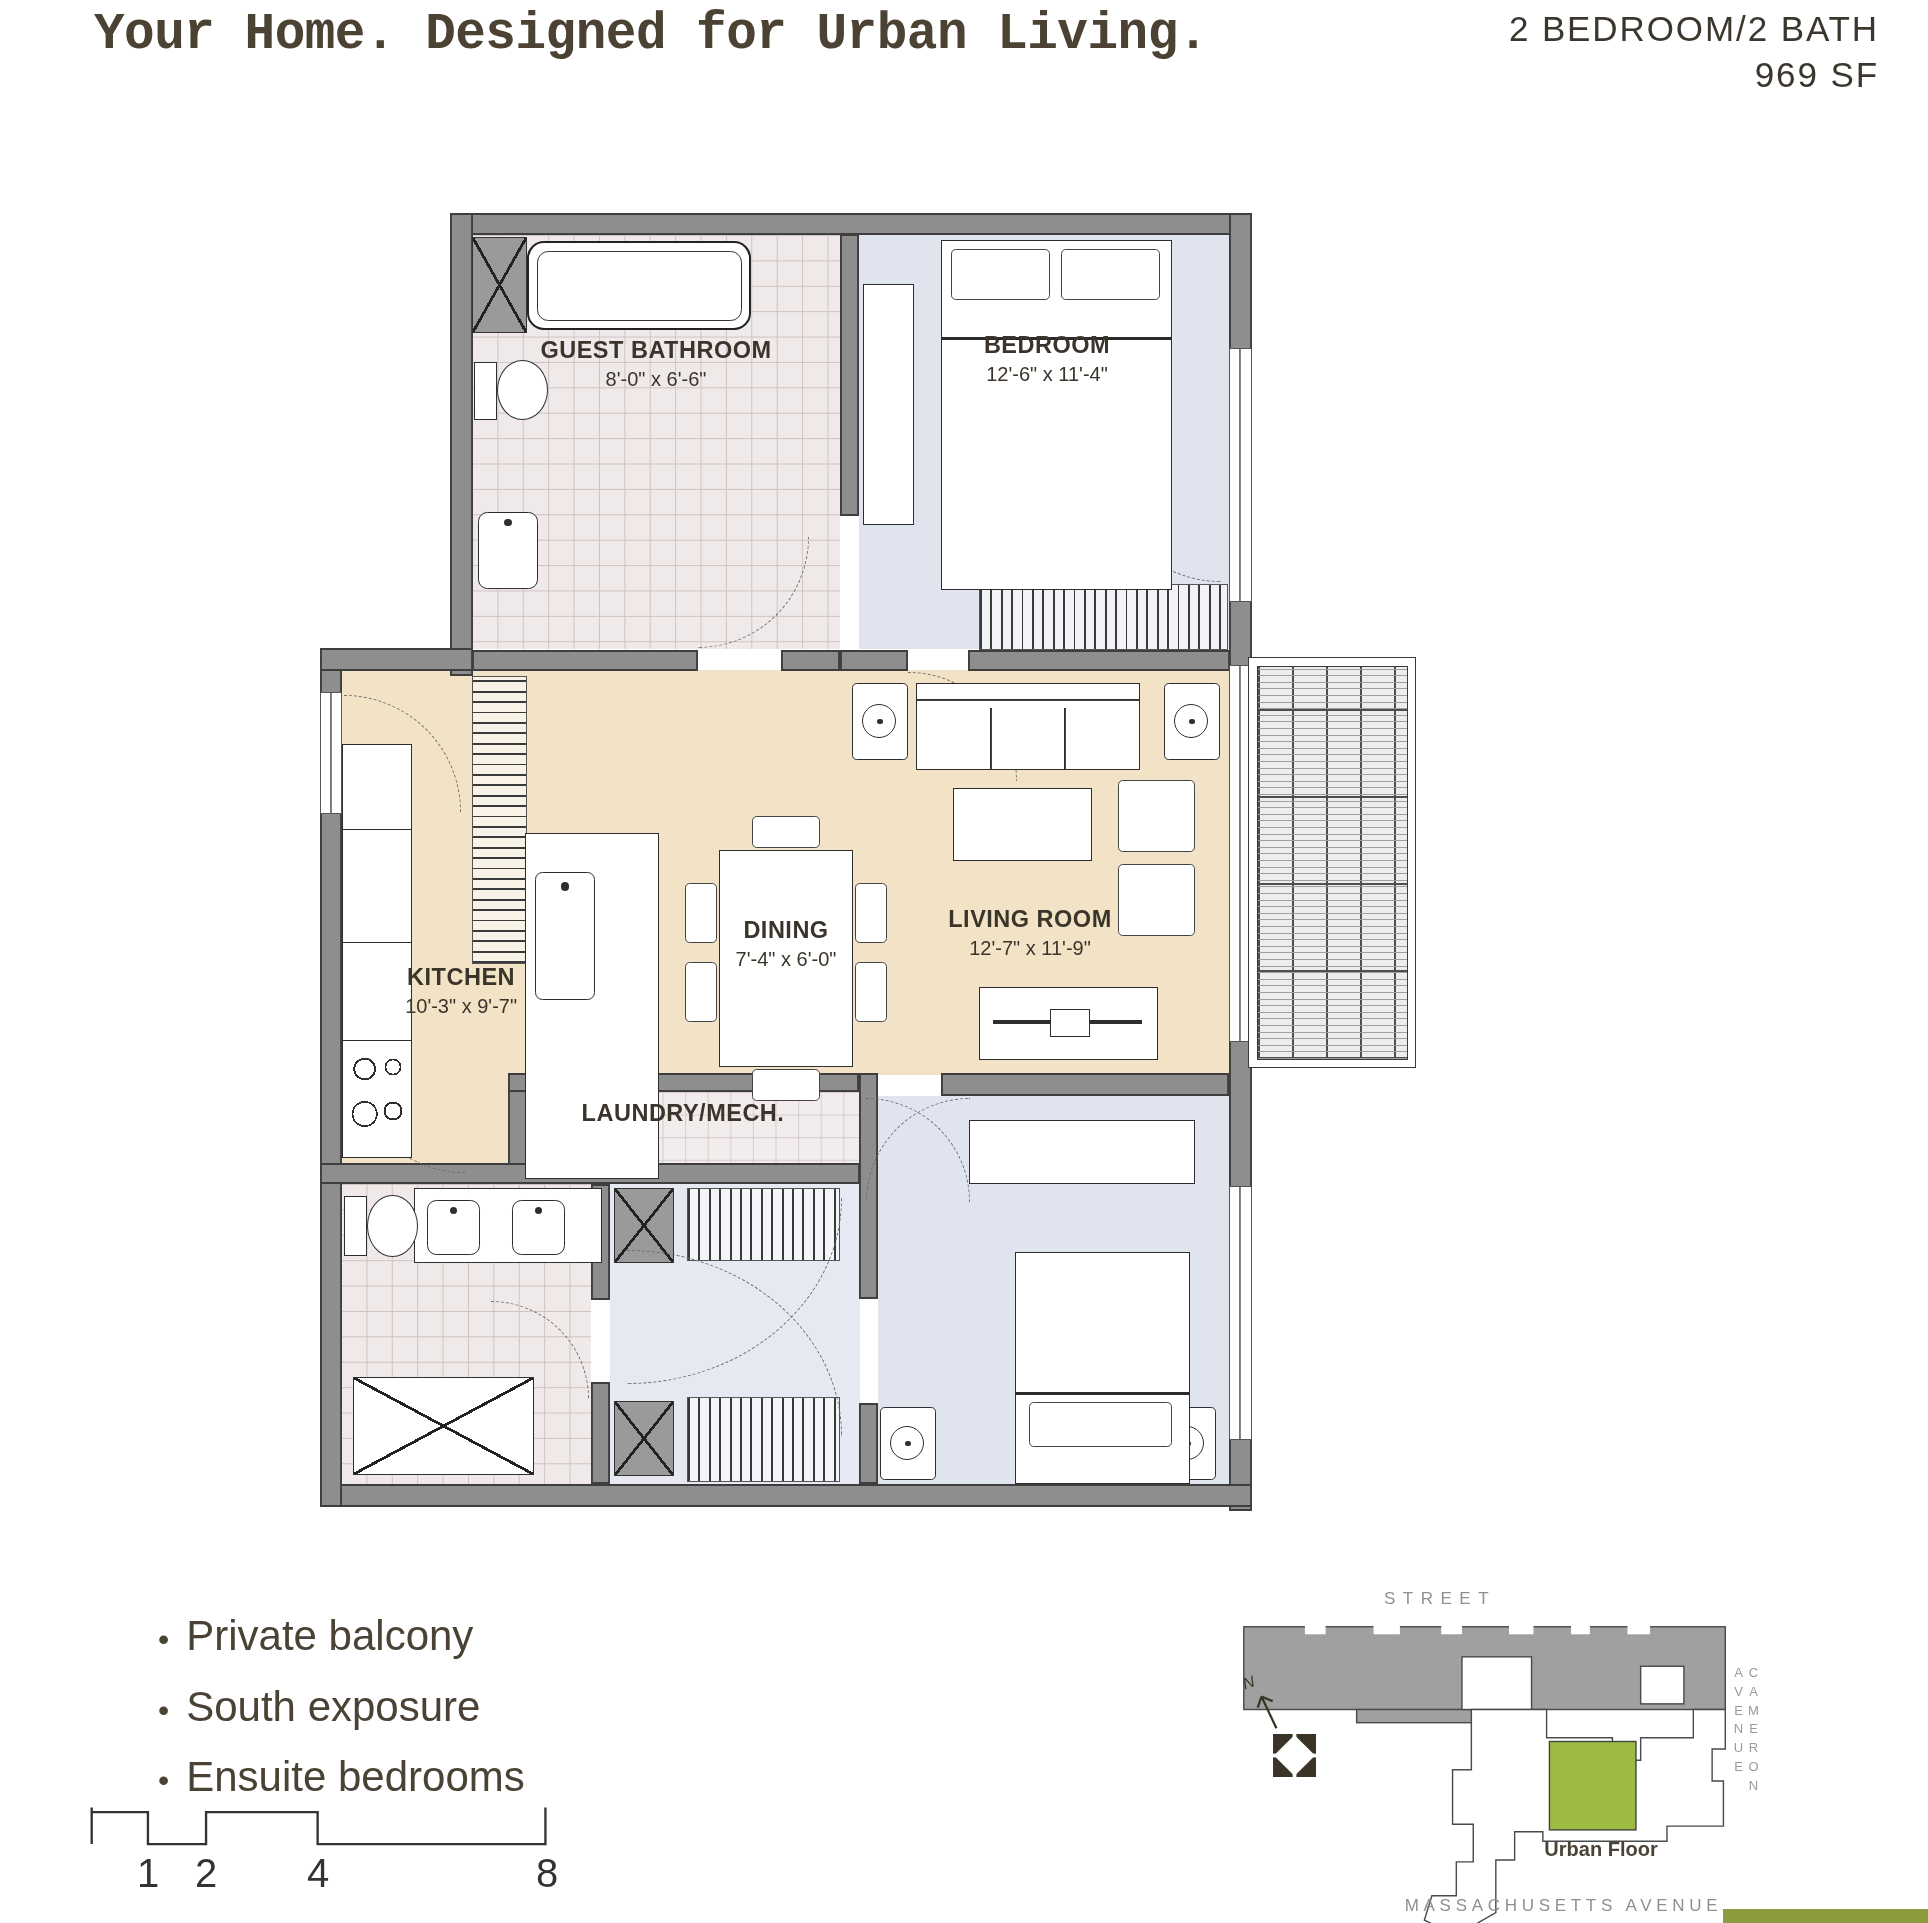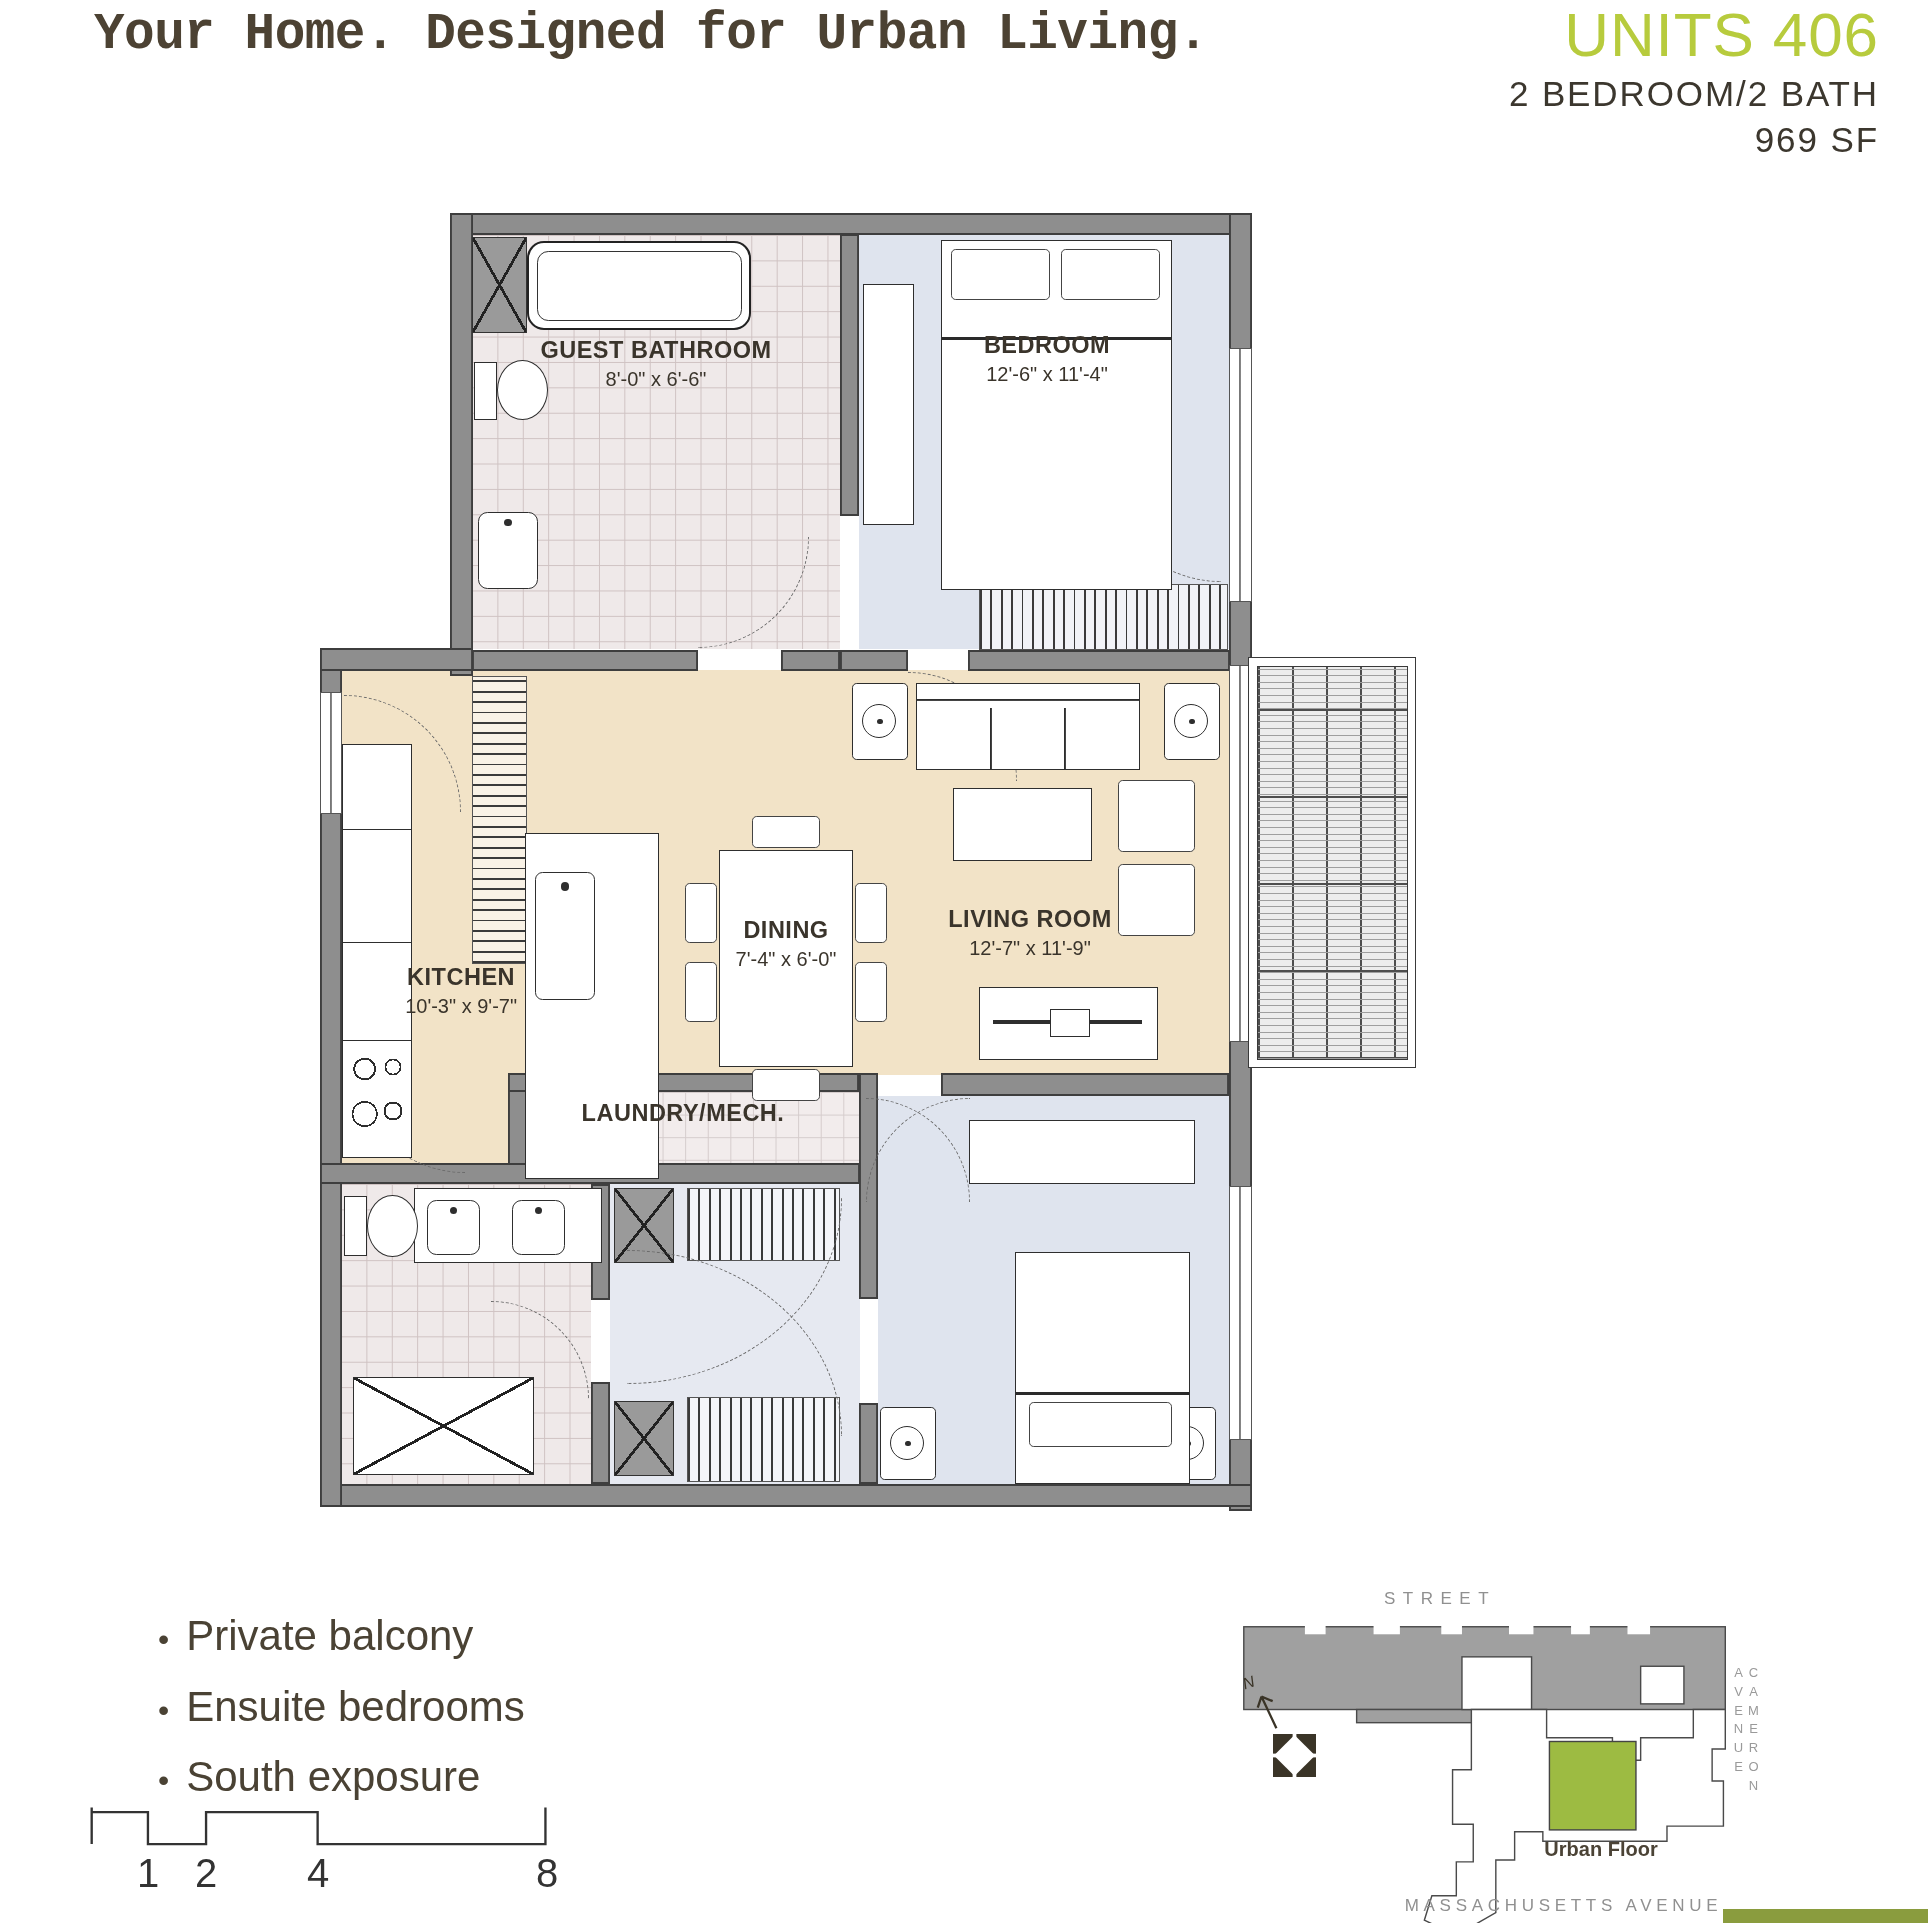--- a/index.html
+++ b/index.html
@@ -97,21 +97,20 @@
         font-size:13px;color:#9a9a9a;}
   #fourth{font-size:20px;font-weight:bold;color:#4b4336;text-align:center;}
   #north{font-size:16px;font-style:italic;color:#3a3427;transform:rotate(-18deg);}
   #greenbar{background:#8a9c3e;}
 </style>
 </head>
 <body>
 
 <div class="abs" id="tagline">Your Home. Designed for Urban Living.</div>
 <div class="abs" id="unitblock">
-  <div id="unit-title">UNITS 406</div>
   <div id="unit-spec">2 BEDROOM/2 BATH</div>
   <div id="unit-area">969 SF</div>
 </div>
 
 <div id="plan">
 
   <div class="abs deckO z3" style="left:932px;top:448px;width:168px;height:411px">
     <div class="deck"></div>
   </div>
 
@@ -246,22 +245,22 @@
     <div class="abs wfix" style="left: 279px; top: 889px; width: 55px; height: 60px;"></div>
     <div class="abs sinkS" style="left: 162px; top: 303px; width: 60px; height: 77px;"></div>
     <div class="abs wfix" style="left: 98px; top: 979px; width: 188px; height: 75px;"></div>
     <div class="abs sinkS" style="left: 111px; top: 991px; width: 53px; height: 55px;"></div>
     <div class="abs sinkS" style="left: 196px; top: 991px; width: 53px; height: 55px;"></div>
     <div class="abs wfix xcross" style="left: 37px; top: 1168px; width: 181px; height: 98px;"></div>
   </div>
 
 <div class="abs" id="features">
   <div class="feat"><span class="fb">•</span><span>Private balcony</span></div>
+  <div class="feat"><span class="fb">•</span><span>South exposure</span></div>
   <div class="feat"><span class="fb">•</span><span>Ensuite bedrooms</span></div>
-  <div class="feat"><span class="fb">•</span><span>South exposure</span></div>
 </div>
 
 <svg class="abs" style="left:56px;top:1800px" width="527" height="60" viewBox="0 0 560 64">
   <path d="M37,8 V47 M37,13 H97 V47 H159 V13 H278 V47 H521 V8" fill="none" stroke="#333" stroke-width="2.5"></path>
 </svg>
 <div class="abs" style="left:56px;top:1851px;width:527px;height:49px">
   <span class="snum" style="left:73px">1</span>
   <span class="snum" style="left:131px">2</span>
   <span class="snum" style="left:243px">4</span>
   <span class="snum" style="left:472px">8</span>

